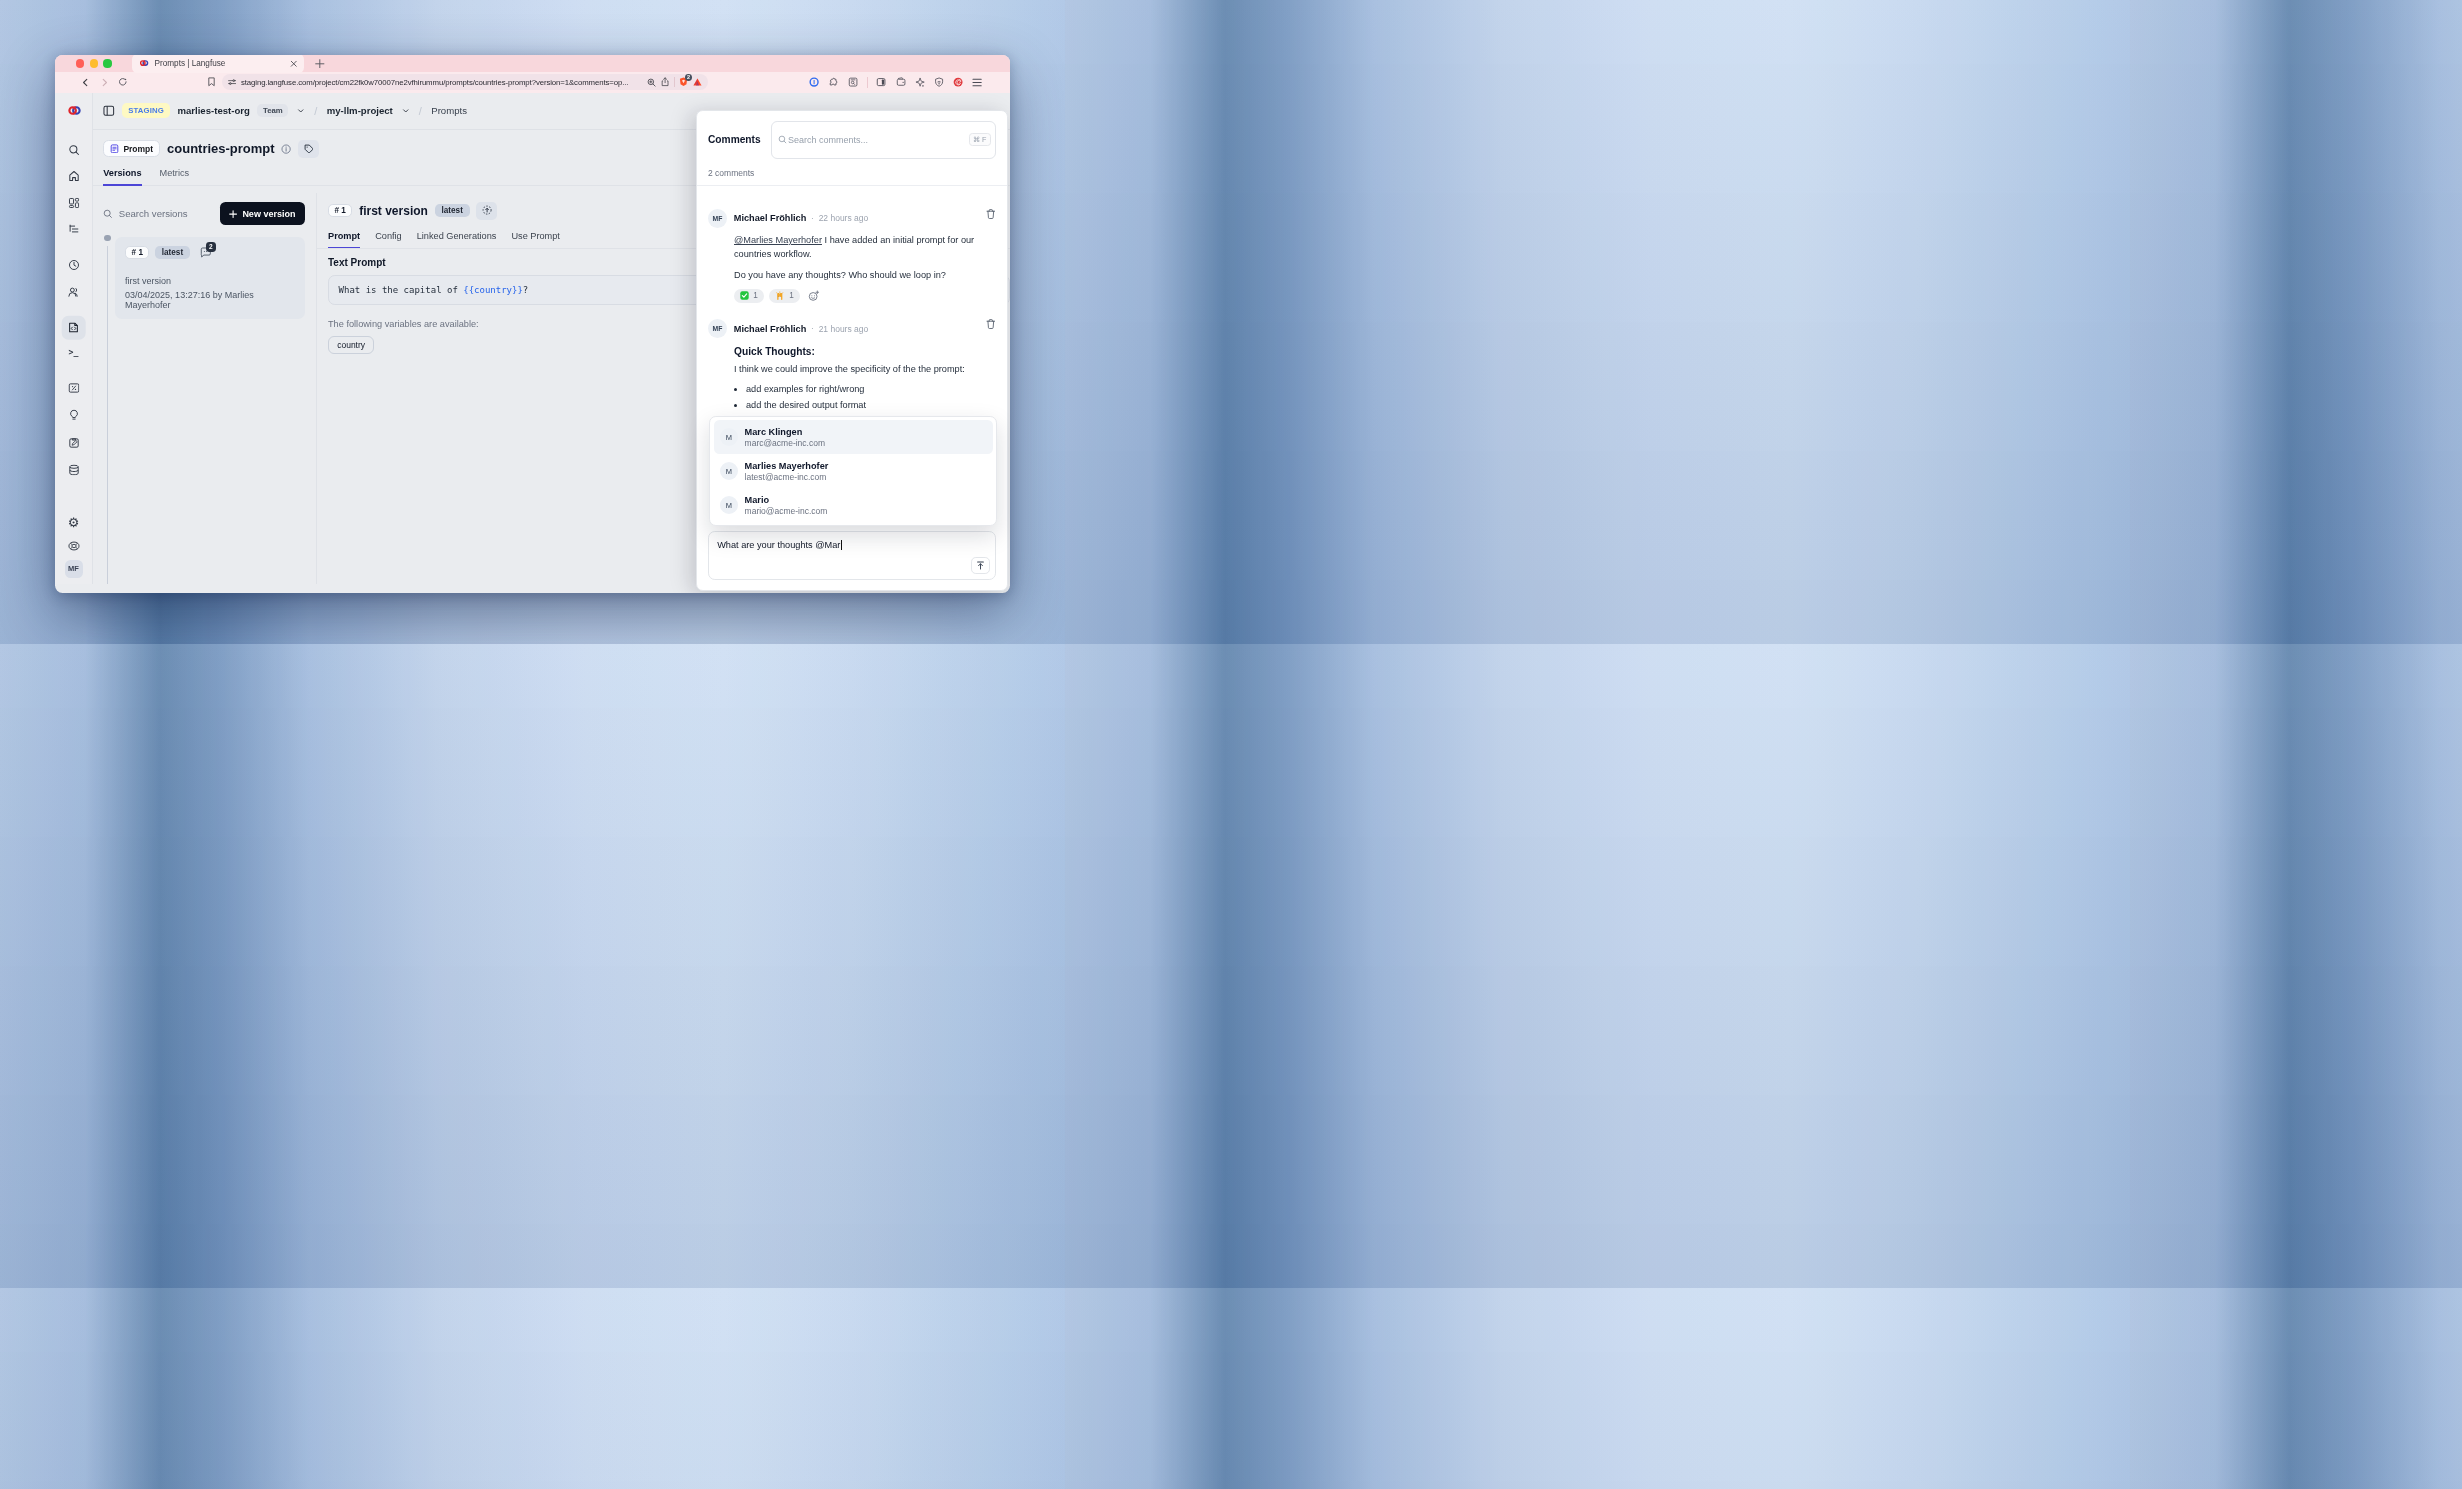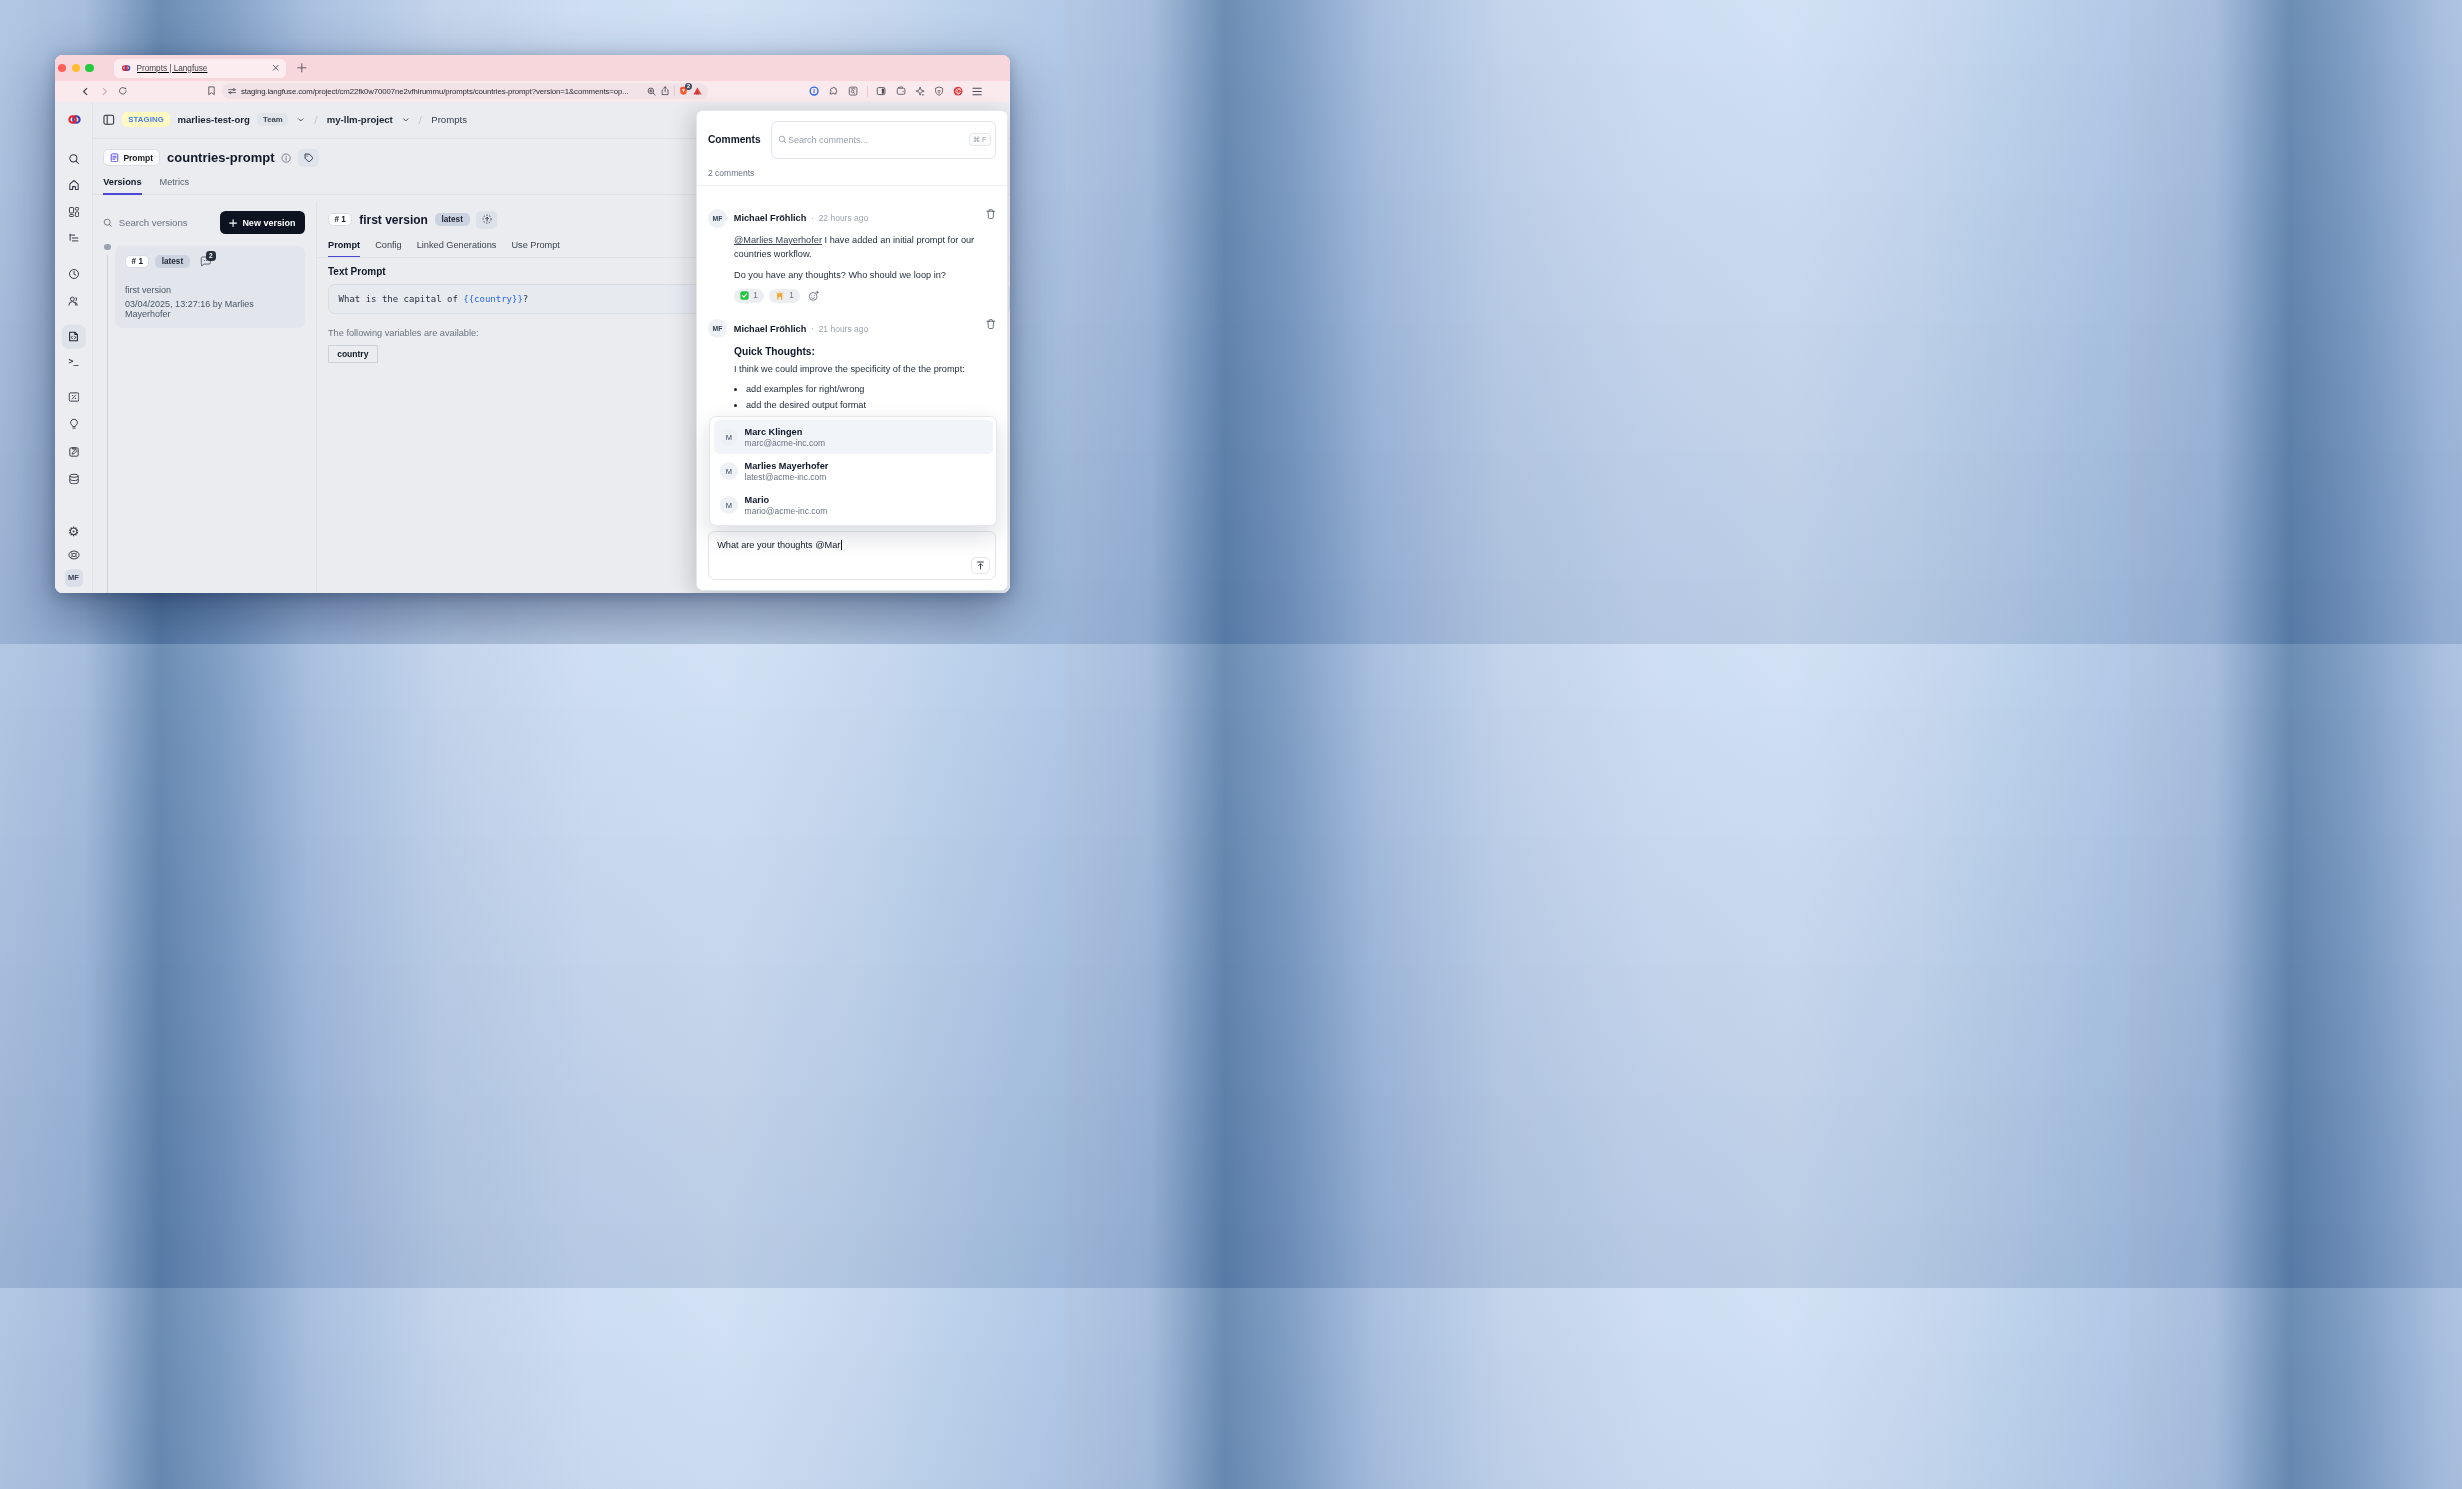--- a/index.html
+++ b/index.html
@@ -12,21 +12,21 @@
     position:relative;
   }
   svg { display:block; }
 
   
   .window { position:absolute; left:55px; top:55px; width:955px; height:538px;
     border-radius:7.5px; overflow:hidden; background:#EAECEF;
     box-shadow:0 20.5px 55px rgba(12,28,66,.45), 0 2.7px 12.3px rgba(12,28,66,.25); }
 
   
-  .tabbar { height:26px; background:#F8D7DC; display:flex; align-items:center; padding:0 3px;text-decoration:underline; }
+  .tabbar { height:17px; background:#F8D7DC; display:flex; align-items:center; padding:0 21px; }
   .traffic { display:flex; gap:5.5px; }
   .dot { width:8.2px; height:8.2px; border-radius:50%; }
   .dot.r { background:#FF5F57; } .dot.y { background:#FEBC2E; } .dot.g { background:#28C840; }
   .tab { margin-left:20.5px; width:172px; height:19px; background:#FCEEF0; border-radius:5.5px;
     display:flex; align-items:center; gap:5.5px; padding:0 6.8px; }
   .tab-title { flex:1; font-size:8.2px; color:#3c3c43; white-space:nowrap; overflow:hidden; }
   .newtab { margin-left:11px; color:#5a5a60; }
 
   .toolbar { height:20.5px; background:#FBEAED; display:flex; align-items:center; padding:0 26px; }
   .navbtns { display:flex; align-items:center; gap:9.6px; }
@@ -104,22 +104,22 @@
   .promote-btn { width:20.5px; height:18px; background:#DDE2EA; border-radius:4.8px; display:flex; align-items:center; justify-content:center; color:#1f2937; }
   .dtabs { display:flex; gap:15px; margin-top:11.6px; }
   .dtab { font-size:9.2px; color:#3c434e; padding-bottom:6.1px; }
   .dtab.active { color:#0f172a; font-weight:600; border-bottom:2px solid #4c46d6; margin-bottom:-1.4px; }
   .dtab-border { position:absolute; left:0; right:0; height:0.7px; background:#DFE2E7; }
   .sec-title { margin-top:9.6px; font-size:10px; font-weight:700; color:#101828; }
   .code-box { margin-top:6.8px; border:0.7px solid #D8DCE3; background:#E7EAEF; border-radius:6.8px;
     padding:9px 9.6px; font-family:"DejaVu Sans Mono", monospace; font-size:9px; color:#1f2937; }
   .code-var { color:#2563eb; }
   .vars-hint { margin-top:14.3px; font-size:9.2px; color:#6b7280; }
-  .var-chip { display:inline-block; margin-top:6.1px; border:0.7px solid #CBD1DB; border-radius:1px;
-    padding:3.4px 8.2px; font-size:8.5px; font-weight:700; color:#111827; }
+  .var-chip { display:inline-block; margin-top:6.1px; border:0.7px solid #CBD1DB; border-radius:6px;
+    padding:3.4px 8.2px; font-size:8.5px; font-weight:400; color:#111827; }
 
   
   .drawer { position:absolute; top:55px; right:2px; bottom:2px; width:312px; background:#fff;
     border:0.7px solid #E3E6EA; border-radius:6.8px; z-index:5; padding:9.6px 11px;
     box-shadow:-8.2px 0 20.5px rgba(15,23,42,.10), 0 8.2px 20.5px rgba(15,23,42,.08); }
   .dr-head { display:flex; align-items:center; }
   .dr-title { font-size:10.2px; font-weight:700; color:#0f172a; }
   .dr-search { margin-left:10.2px; flex:1; height:38px; border:0.7px solid #E2E5EA; border-radius:6.1px;
     display:flex; align-items:center; gap:1px; padding:0 4.1px 0 6.1px; }
   .dr-search input { flex:1; border:none; outline:none; background:transparent; font-size:9px; color:#374151; font-family:inherit; min-width:0; }

